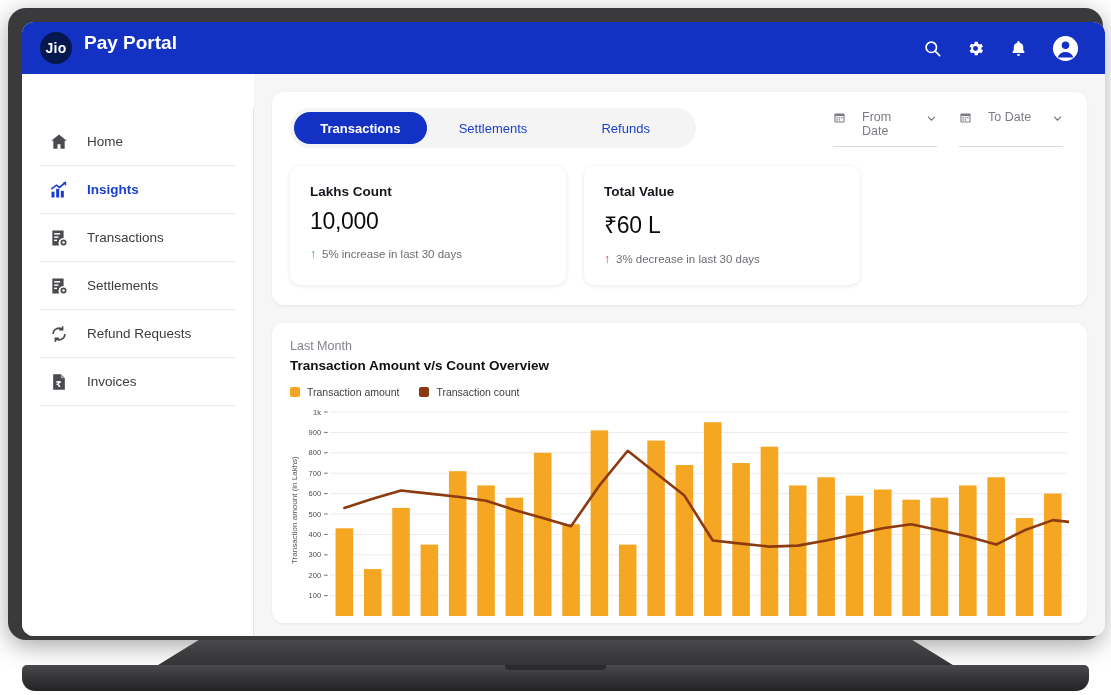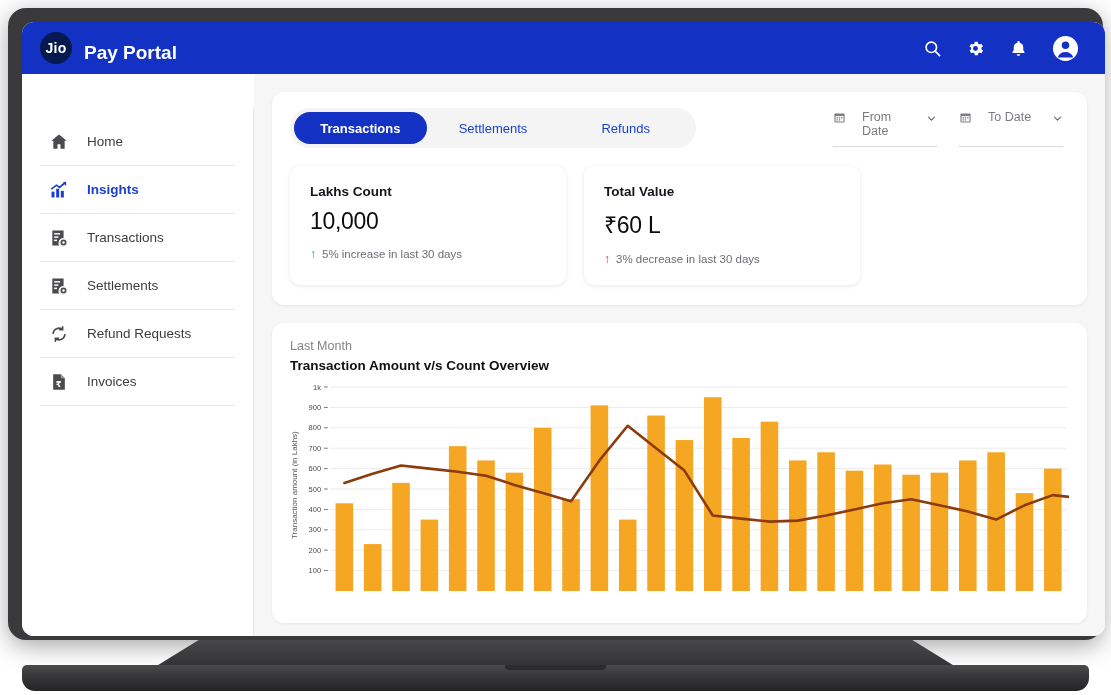--- a/index.html
+++ b/index.html
@@ -52,21 +52,21 @@
     background: #2b2b2d; border-radius: 0 0 4px 4px;
   }
 
   
   .appbar {
     position: absolute; left: 0; top: 0; width: 1083px; height: 52px;
     background: #1332c4;
     display: flex; align-items: center;
     padding: 0 26px 0 18px;
   }
-  .brand { display: flex; align-items: flex-end; gap: 12px; }
+  .brand { display: flex; align-items: flex-start; gap: 12px; }
   .jio-logo {
     width: 32px; height: 32px; border-radius: 50%;
     background: #06194f;
     display: flex; align-items: center; justify-content: center;
     color: #fff; font-size: 14px; font-weight: bold; letter-spacing: .2px;
   }
   .brand-name { color: #fff; font-size: 19px; font-weight: bold; }
   .appbar-actions {
     margin-left: auto; display: flex; align-items: center; gap: 24px;
   }
@@ -355,20 +355,30 @@
                   <span>3% decrease in last 30 days</span>
                 </div>
               </div>
             </div>
           </div>
 
           <div class="card chart-card">
             <div class="chart-sub">Last Month</div>
             <div class="chart-title">Transaction Amount v/s Count Overview</div>
 
+            <div class="legend">
+              <div class="legend-item">
+                <span class="swatch" id="sw0" style="background: rgb(245, 166, 35);"></span>
+                <span>Transaction amount</span>
+              </div>
+              <div class="legend-item">
+                <span class="swatch" id="sw1" style="background: rgb(140, 59, 14);"></span>
+                <span>Transaction count</span>
+              </div>
+            </div>
 
             <div class="plot-wrap">
               <div class="y-axis-title">Transaction amount (in Lakhs)</div>
               <div class="plot">
                 <svg id="chart-svg" viewBox="0 0 760 212" preserveAspectRatio="none">
                     <line x1="26" x2="758" y1="189.6" y2="189.6" stroke="#ececed" stroke-width="1"></line>
                     <text x="17" y="192.2" text-anchor="end" class="tick-label">100</text>
                     <line x1="20" x2="23.5" y1="189.6" y2="189.6" stroke="#6d6d75" stroke-width="1"></line>
                     <line x1="26" x2="758" y1="169.2" y2="169.2" stroke="#ececed" stroke-width="1"></line>
                     <text x="17" y="171.79999999999998" text-anchor="end" class="tick-label">200</text>

